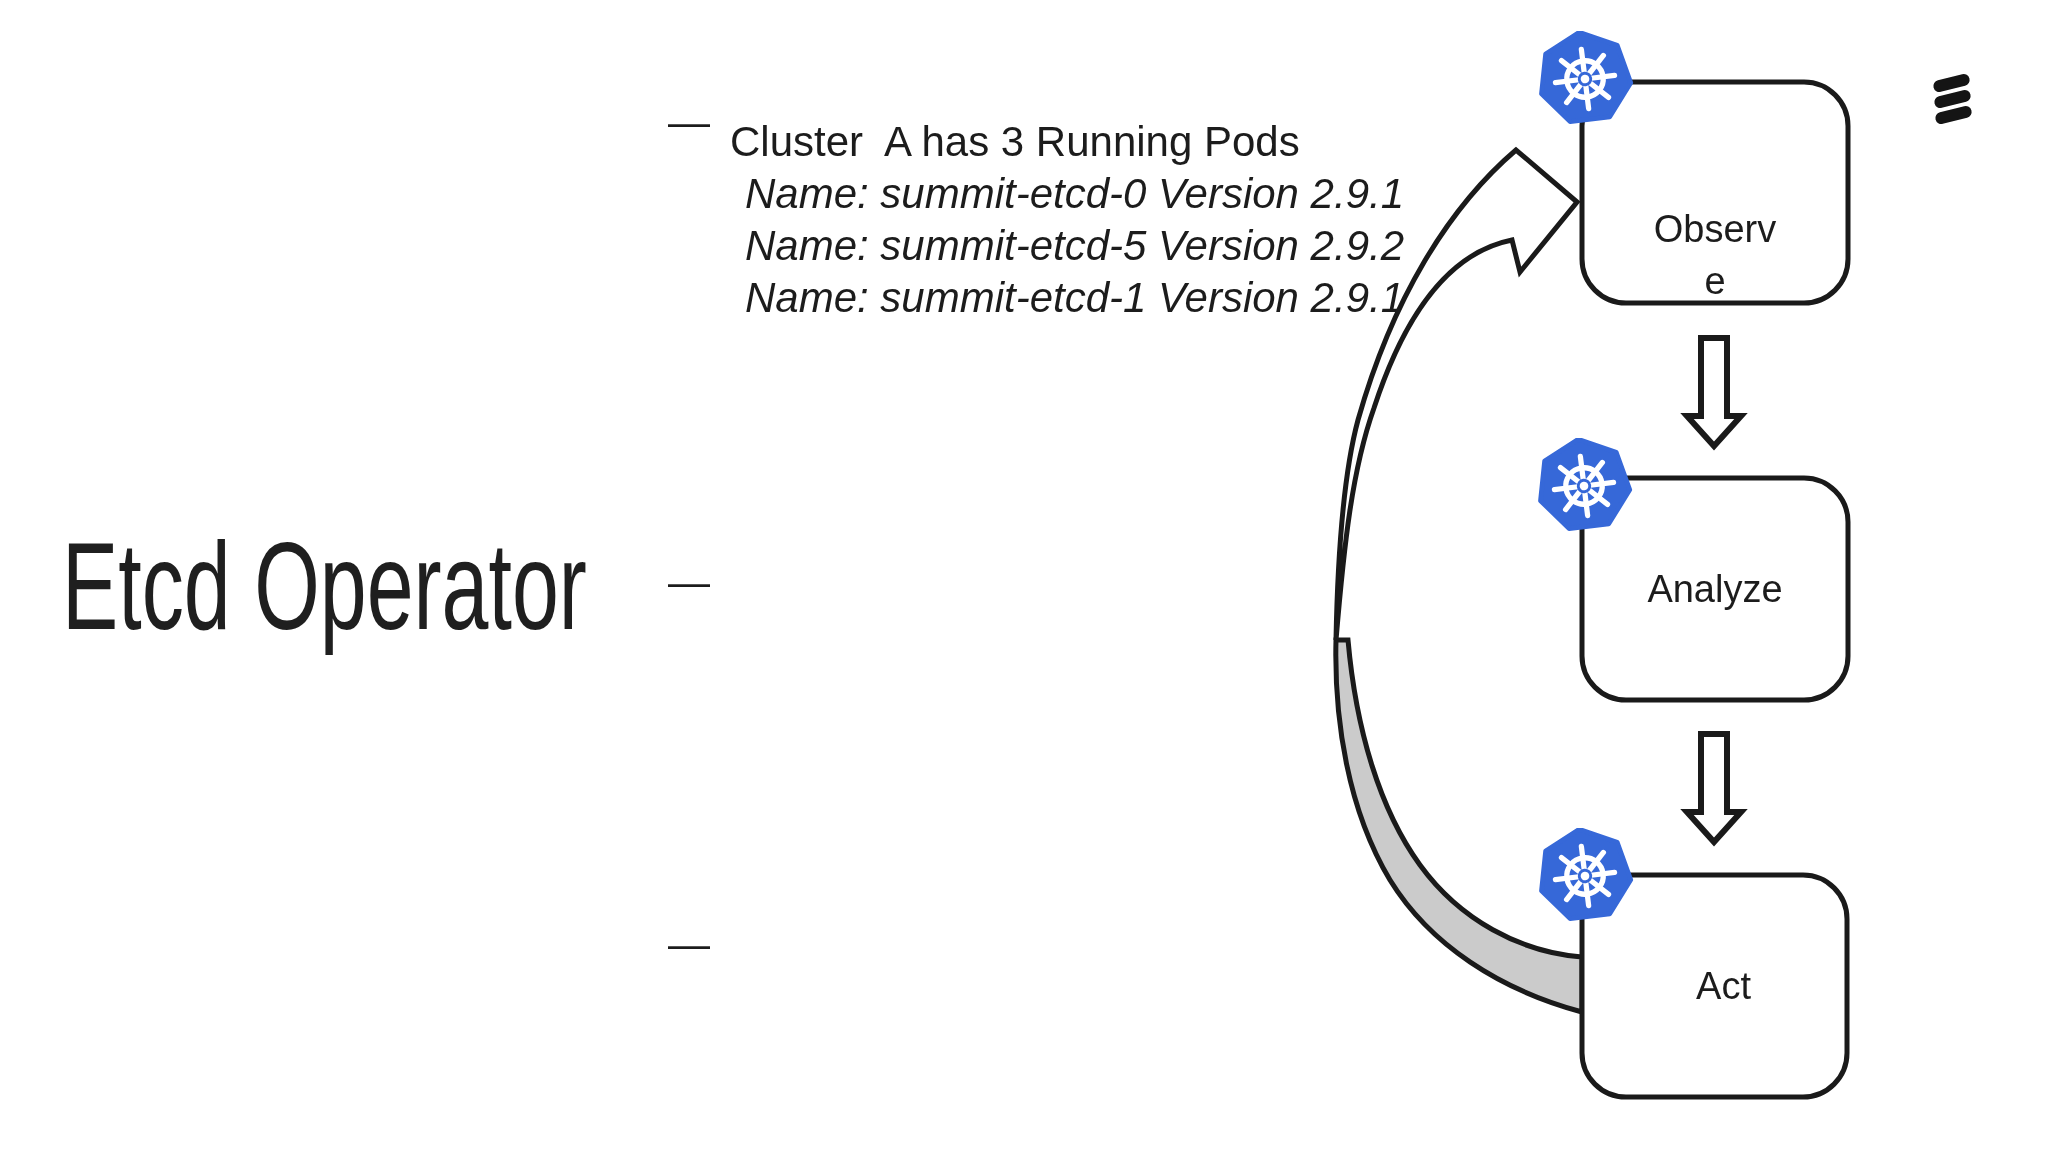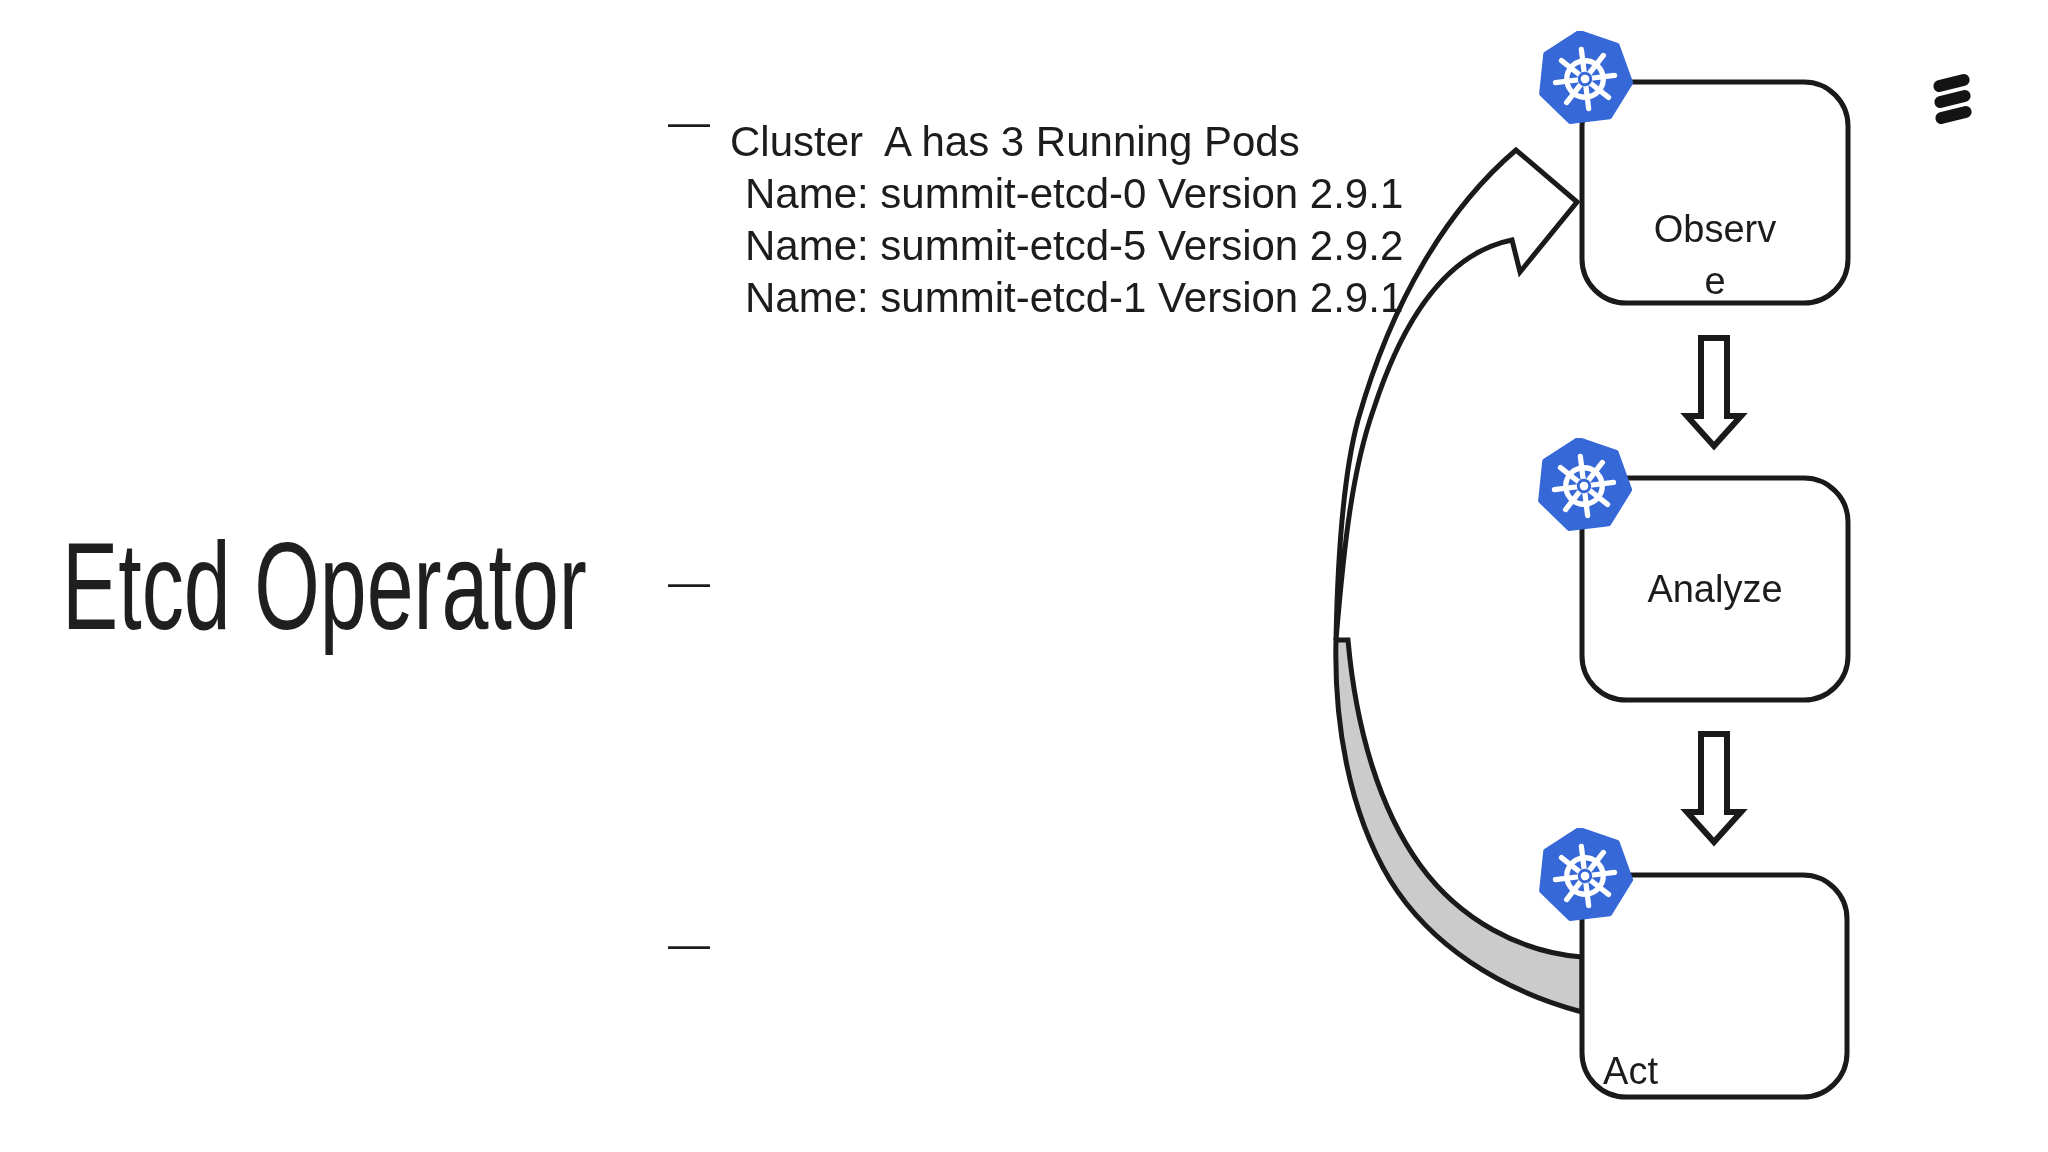--- a/index.html
+++ b/index.html
@@ -12,21 +12,21 @@
   .title{
     position:absolute;left:62px;top:518px;margin:0;
     font-size:124px;font-weight:400;line-height:1.1;color:#1f1f1f;
     transform:scaleX(0.68);transform-origin:left center;white-space:pre;
   }
 
   .ann{position:absolute;display:flex;align-items:flex-start;font-size:42px;line-height:52px;color:#1c1c1c;}
   .ann .dash{width:62px;flex:0 0 62px;white-space:pre;}
   .ann .lines{display:block;margin-top:20px;}
   .ann .line{white-space:pre;}
-  .ann .line.indent{padding-left:15px;}
+  .ann .line.indent{padding-left:15px;font-style:italic;}
 
   .box-label{
     position:absolute;display:flex;flex-direction:column;align-items:center;justify-content:center;
     font-size:38px;line-height:52px;color:#1c1c1c;text-align:center;
   }
   .box-label .l{white-space:pre;}
   .box-label.observe-offset{padding-top:62px;}
 
   .brand{position:absolute;left:1929px;top:74px;width:48px;height:54px;}
   .brand .bar{
@@ -111,21 +111,21 @@
     <span class="dash">—</span>
   </div>
 
   <div class="box-label observe-offset" style="left:1582px;top:82px;width:266px;height:221px;">
     <span class="l">Observ</span>
     <span class="l">e</span>
   </div>
   <div class="box-label" style="left:1582px;top:478px;width:266px;height:222px;">
     <span class="l">Analyze</span>
   </div>
-  <div class="box-label" style="left:1498px;top:875px;width:265px;height:222px;justify-content:flex-end;">
+  <div class="box-label" style="left:1591px;top:875px;width:265px;height:222px;">
     <span class="l">Act</span>
   </div>
 
   <div class="brand">
     <span class="bar b1"></span>
     <span class="bar b2"></span>
     <span class="bar b3"></span>
   </div>
 
 </div>

